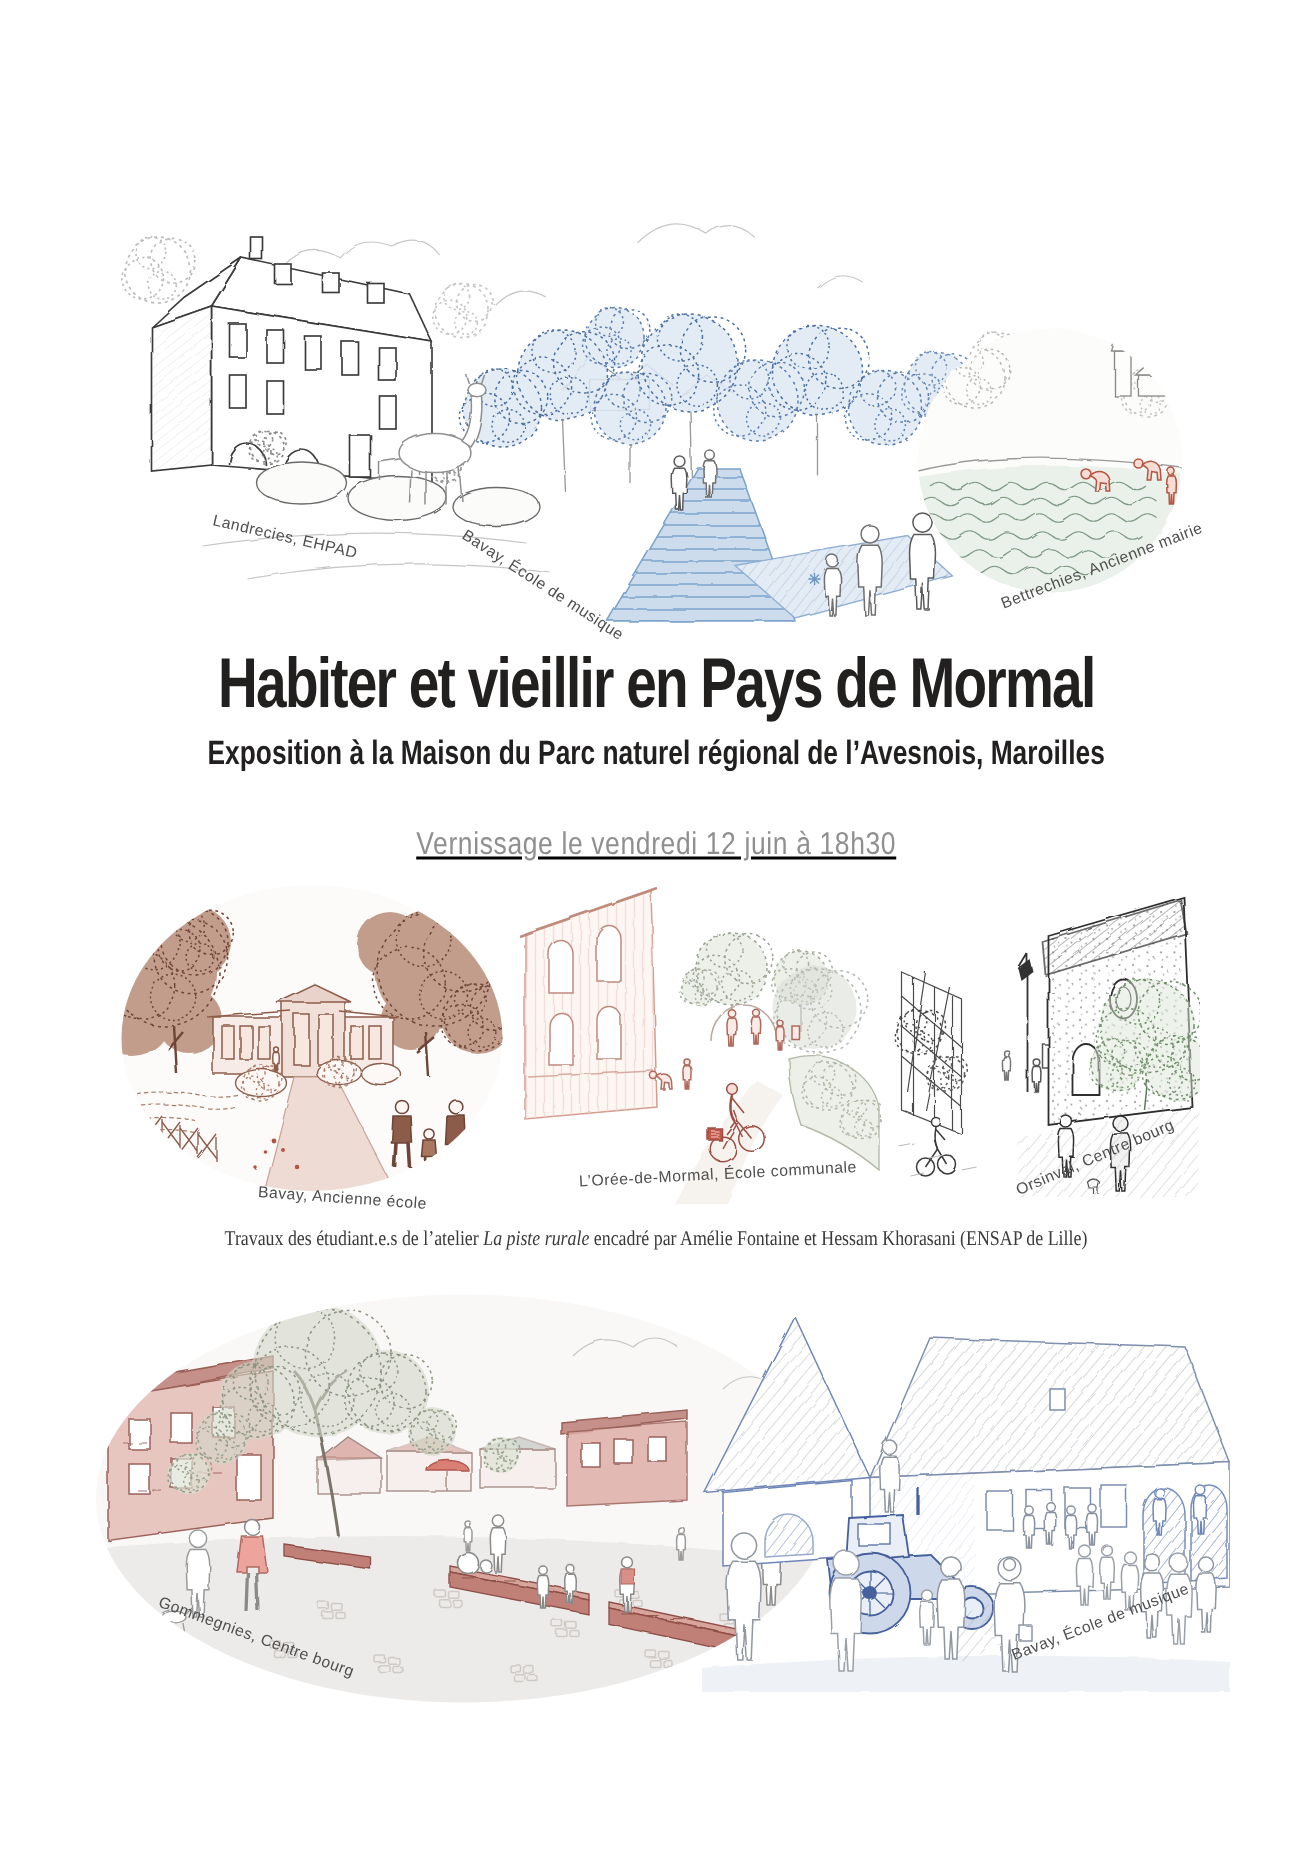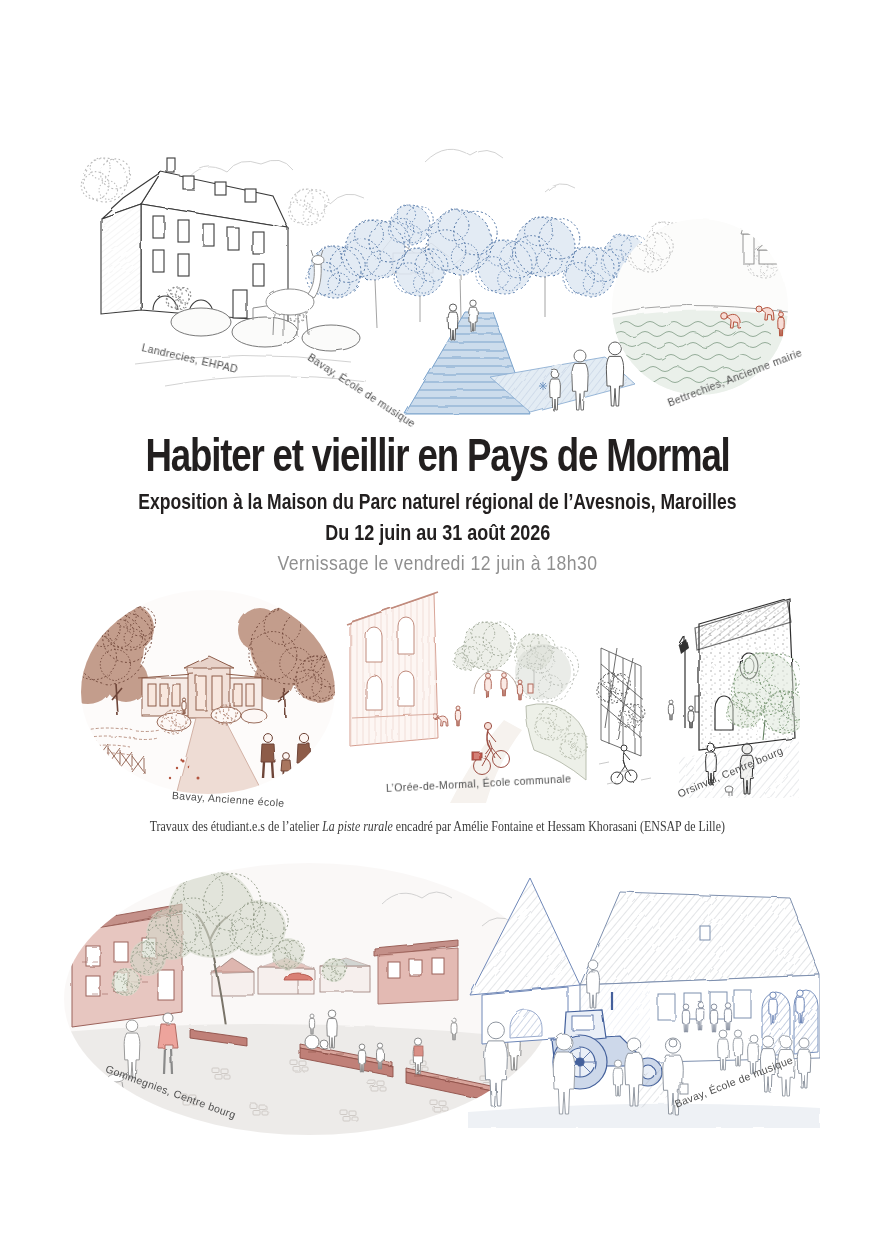--- a/index.html
+++ b/index.html
@@ -9,21 +9,21 @@
   .illu svg{display:block;}
   
   .tline{position:absolute;left:0;width:875px;display:flex;justify-content:center;}
   .tline>span{white-space:nowrap;display:inline-block;}
   .title-line{top:427px;}
   .title-line>span{font-size:47px;font-weight:bold;color:#221f1f;letter-spacing:-1.5px;transform:scaleX(.78);}
   .subtitle-line{top:489px;}
   .subtitle-line>span{font-size:22.5px;font-weight:bold;color:#221f1f;transform:scaleX(.78);}
   .dates-line{top:520px;}
   .dates-line>span{font-size:22.5px;font-weight:bold;color:#221f1f;transform:scaleX(.8);}
-  .vernissage-line{top:551px;}
+  .vernissage-line{top:551px;text-decoration:underline;}
   .vernissage-line>span{font-size:21px;font-weight:400;color:#8f8f8f;letter-spacing:.5px;transform:scaleX(.84);}
   .credit-line{top:819px;font-family:Liberation Serif, serif;}
   .credit-line>span{font-size:14px;color:#3a3a3a;transform:scaleX(.85);}
   .credit-line i{font-style:italic;}
   
   .cap{position:absolute;font-size:10.5px;color:#4f4f4f;letter-spacing:.35px;
        white-space:nowrap;transform-origin:left center;}
   
   .cl{fill:none;stroke:#c6c6c6;stroke-width:.8;}
   .gl{fill:none;stroke:#9a9a9a;stroke-width:.9;}
@@ -227,23 +227,20 @@
   <span class="cap" style="left:142px;top:341px;transform:rotate(13deg);">Landrecies, EHPAD</span>
   <span class="cap" style="left:309px;top:350px;transform:rotate(33deg);">Bavay, École de musique</span>
   <span class="cap" style="left:668px;top:397px;transform:rotate(-21deg);">Bettrechies, Ancienne mairie</span>
 
   <div class="tline title-line">
     <span>Habiter et vieillir en Pays de Mormal</span>
   </div>
   <div class="tline subtitle-line">
     <span>Exposition à la Maison du Parc naturel régional de l’Avesnois, Maroilles</span>
   </div>
-  <div class="tline dates-line">
-    <span>Du 12 juin au 31 août 2026</span>
-  </div>
   <div class="tline vernissage-line">
     <span>Vernissage le vendredi 12 juin à 18h30</span>
   </div>
 
   <div class="illu" style="left:78px;top:588px;">
     <svg viewBox="0 0 260 215" width="260" height="215">
       <clipPath id="clipML">
           <ellipse cx="130" cy="104" rx="127" ry="102"></ellipse>
         </clipPath>
       <g clip-path="url(#clipML)" filter="url(#rough)">

